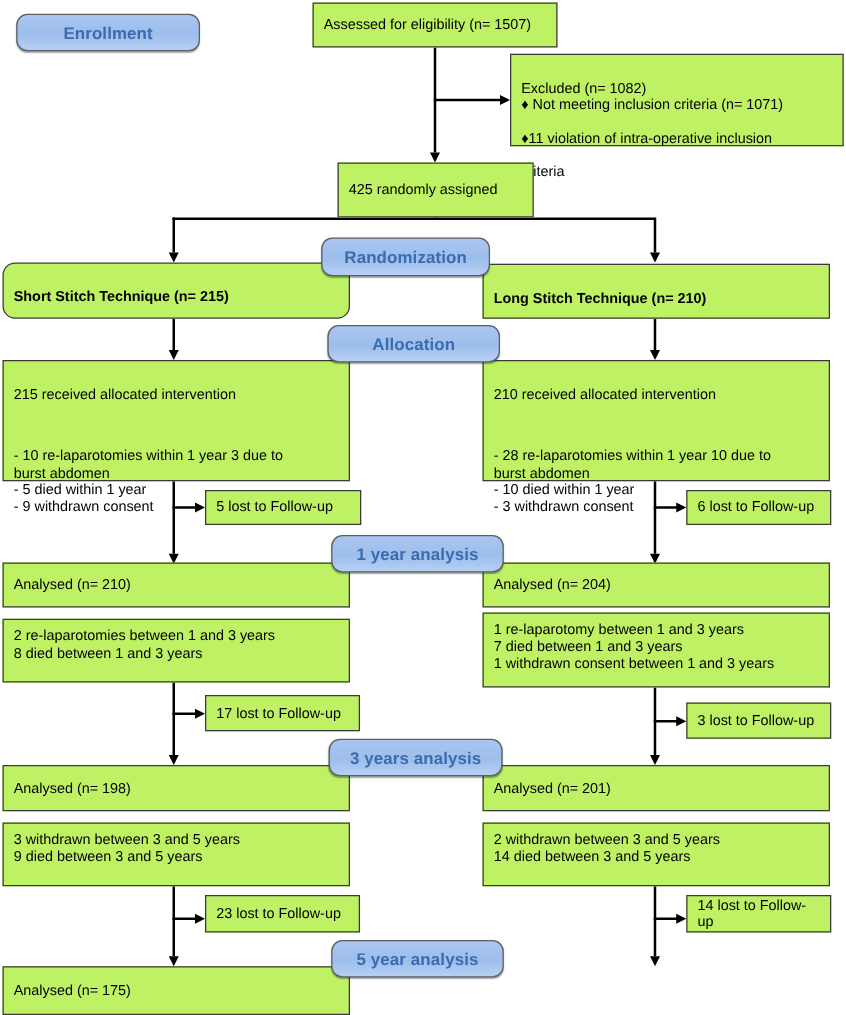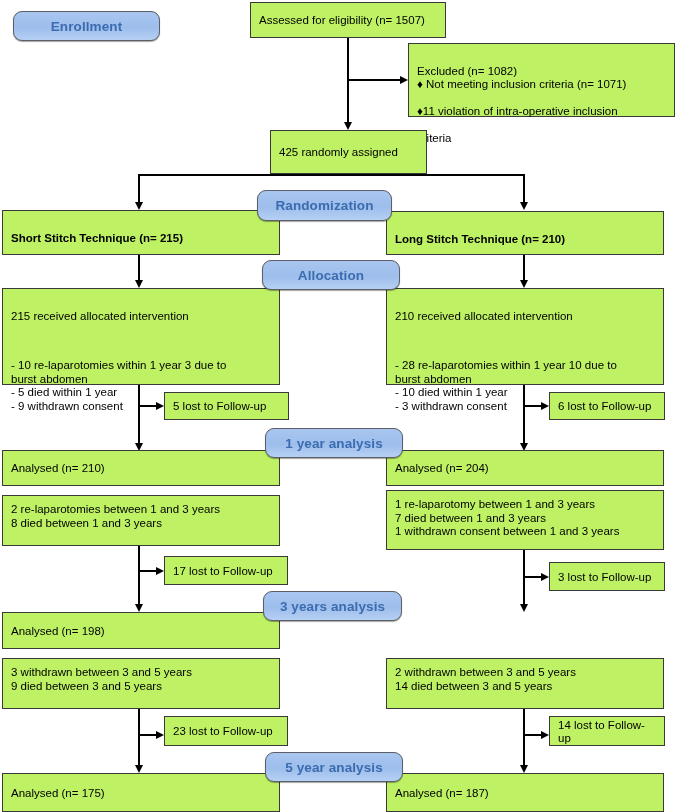--- a/index.html
+++ b/index.html
@@ -97,21 +97,21 @@
 
   <div class="box center-v" style="left:270px; top:130px; width:157px; height:44px;text-align:right;">425 randomly assigned</div>
 
   <div class="line-v" style="left:347px; top:162px; height:13px;"></div>
   <div class="line-h" style="left:138px; top:174px; width:386px;"></div>
   <div class="line-v" style="left:138px; top:174px; height:28px;"></div>
   <div class="arrow-down" style="left:134.5px; top:202px;"></div>
   <div class="line-v" style="left:523px; top:174px; height:28px;"></div>
   <div class="arrow-down" style="left:519.5px; top:202px;"></div>
 
-  <div class="box" style="left:2px; top:210px; width:278px; height:45px;">
+  <div class="box" style="left:2px; top:210px; width:278px; height:45px;border-radius:10px;">
     <span style="font-weight:bold;">Short Stitch Technique (n= 215)</span>
   </div>
   <div class="box" style="left:386px; top:211px; width:278px; height:44px;">
     <span style="font-weight:bold;">Long Stitch Technique (n= 210)</span>
   </div>
   <div class="badge" style="left:257px; top:190px; width:135px; height:31px;">Randomization</div>
 
   <div class="line-v" style="left:138px; top:255px; height:25px;"></div>
   <div class="arrow-down" style="left:134.5px; top:280px;"></div>
   <div class="line-v" style="left:523px; top:255px; height:25px;"></div>
@@ -163,36 +163,36 @@
   <div class="arrow-right" style="left:156px; top:566.5px;"></div>
   <div class="box center-v" style="left:164px; top:556px; width:124px; height:29px;">17 lost to Follow-up</div>
 
   <div class="line-v" style="left:523px; top:550px; height:54px;"></div>
   <div class="arrow-down" style="left:519.5px; top:604px;"></div>
   <div class="line-h" style="left:523px; top:576px; width:20px;"></div>
   <div class="arrow-right" style="left:541px; top:572.5px;"></div>
   <div class="box center-v" style="left:549px; top:562px; width:116px; height:29px;">3 lost to Follow-up</div>
 
   <div class="box center-v" style="left:2px; top:612px; width:278px; height:37px;">Analysed  (n= 198)</div>
+  <div class="box center-v" style="left:386px; top:612px; width:278px; height:37px;">Analysed  (n= 201)</div>
   <div class="badge" style="left:263px; top:591px; width:139px; height:30px;">3 years analysis</div>
 
   <div class="box" style="left:2px; top:658px; width:278px; height:51px;">3 withdrawn between 3 and 5 years
 9 died between 3 and 5 years</div>
   <div class="box" style="left:386px; top:658px; width:278px; height:51px;">2 withdrawn between 3 and 5 years
 14 died between 3 and 5 years</div>
 
   <div class="line-v" style="left:138px; top:709px; height:56px;"></div>
   <div class="arrow-down" style="left:134.5px; top:765px;"></div>
   <div class="line-h" style="left:138px; top:734px; width:20px;"></div>
   <div class="arrow-right" style="left:156px; top:730.5px;"></div>
   <div class="box center-v" style="left:164px; top:716px; width:124px; height:30px;">23 lost to Follow-up</div>
 
   <div class="line-v" style="left:523px; top:709px; height:56px;"></div>
   <div class="arrow-down" style="left:519.5px; top:765px;"></div>
   <div class="line-h" style="left:523px; top:734px; width:20px;"></div>
   <div class="arrow-right" style="left:541px; top:730.5px;"></div>
   <div class="box center-v" style="left:549px; top:716px; width:116px; height:30px;">14 lost to Follow-up</div>
 
   <div class="box center-v" style="left:2px; top:773px; width:278px; height:39px;">Analysed  (n= 175)</div>
-  <div class="box center-v" style="left:386px; top:773px; width:278px; height:39px;">Analysed  (n= 187)</div>
   <div class="badge" style="left:265px; top:752px; width:138px; height:30px;">5 year analysis</div>
 
 </div>
 
 </body></html>

